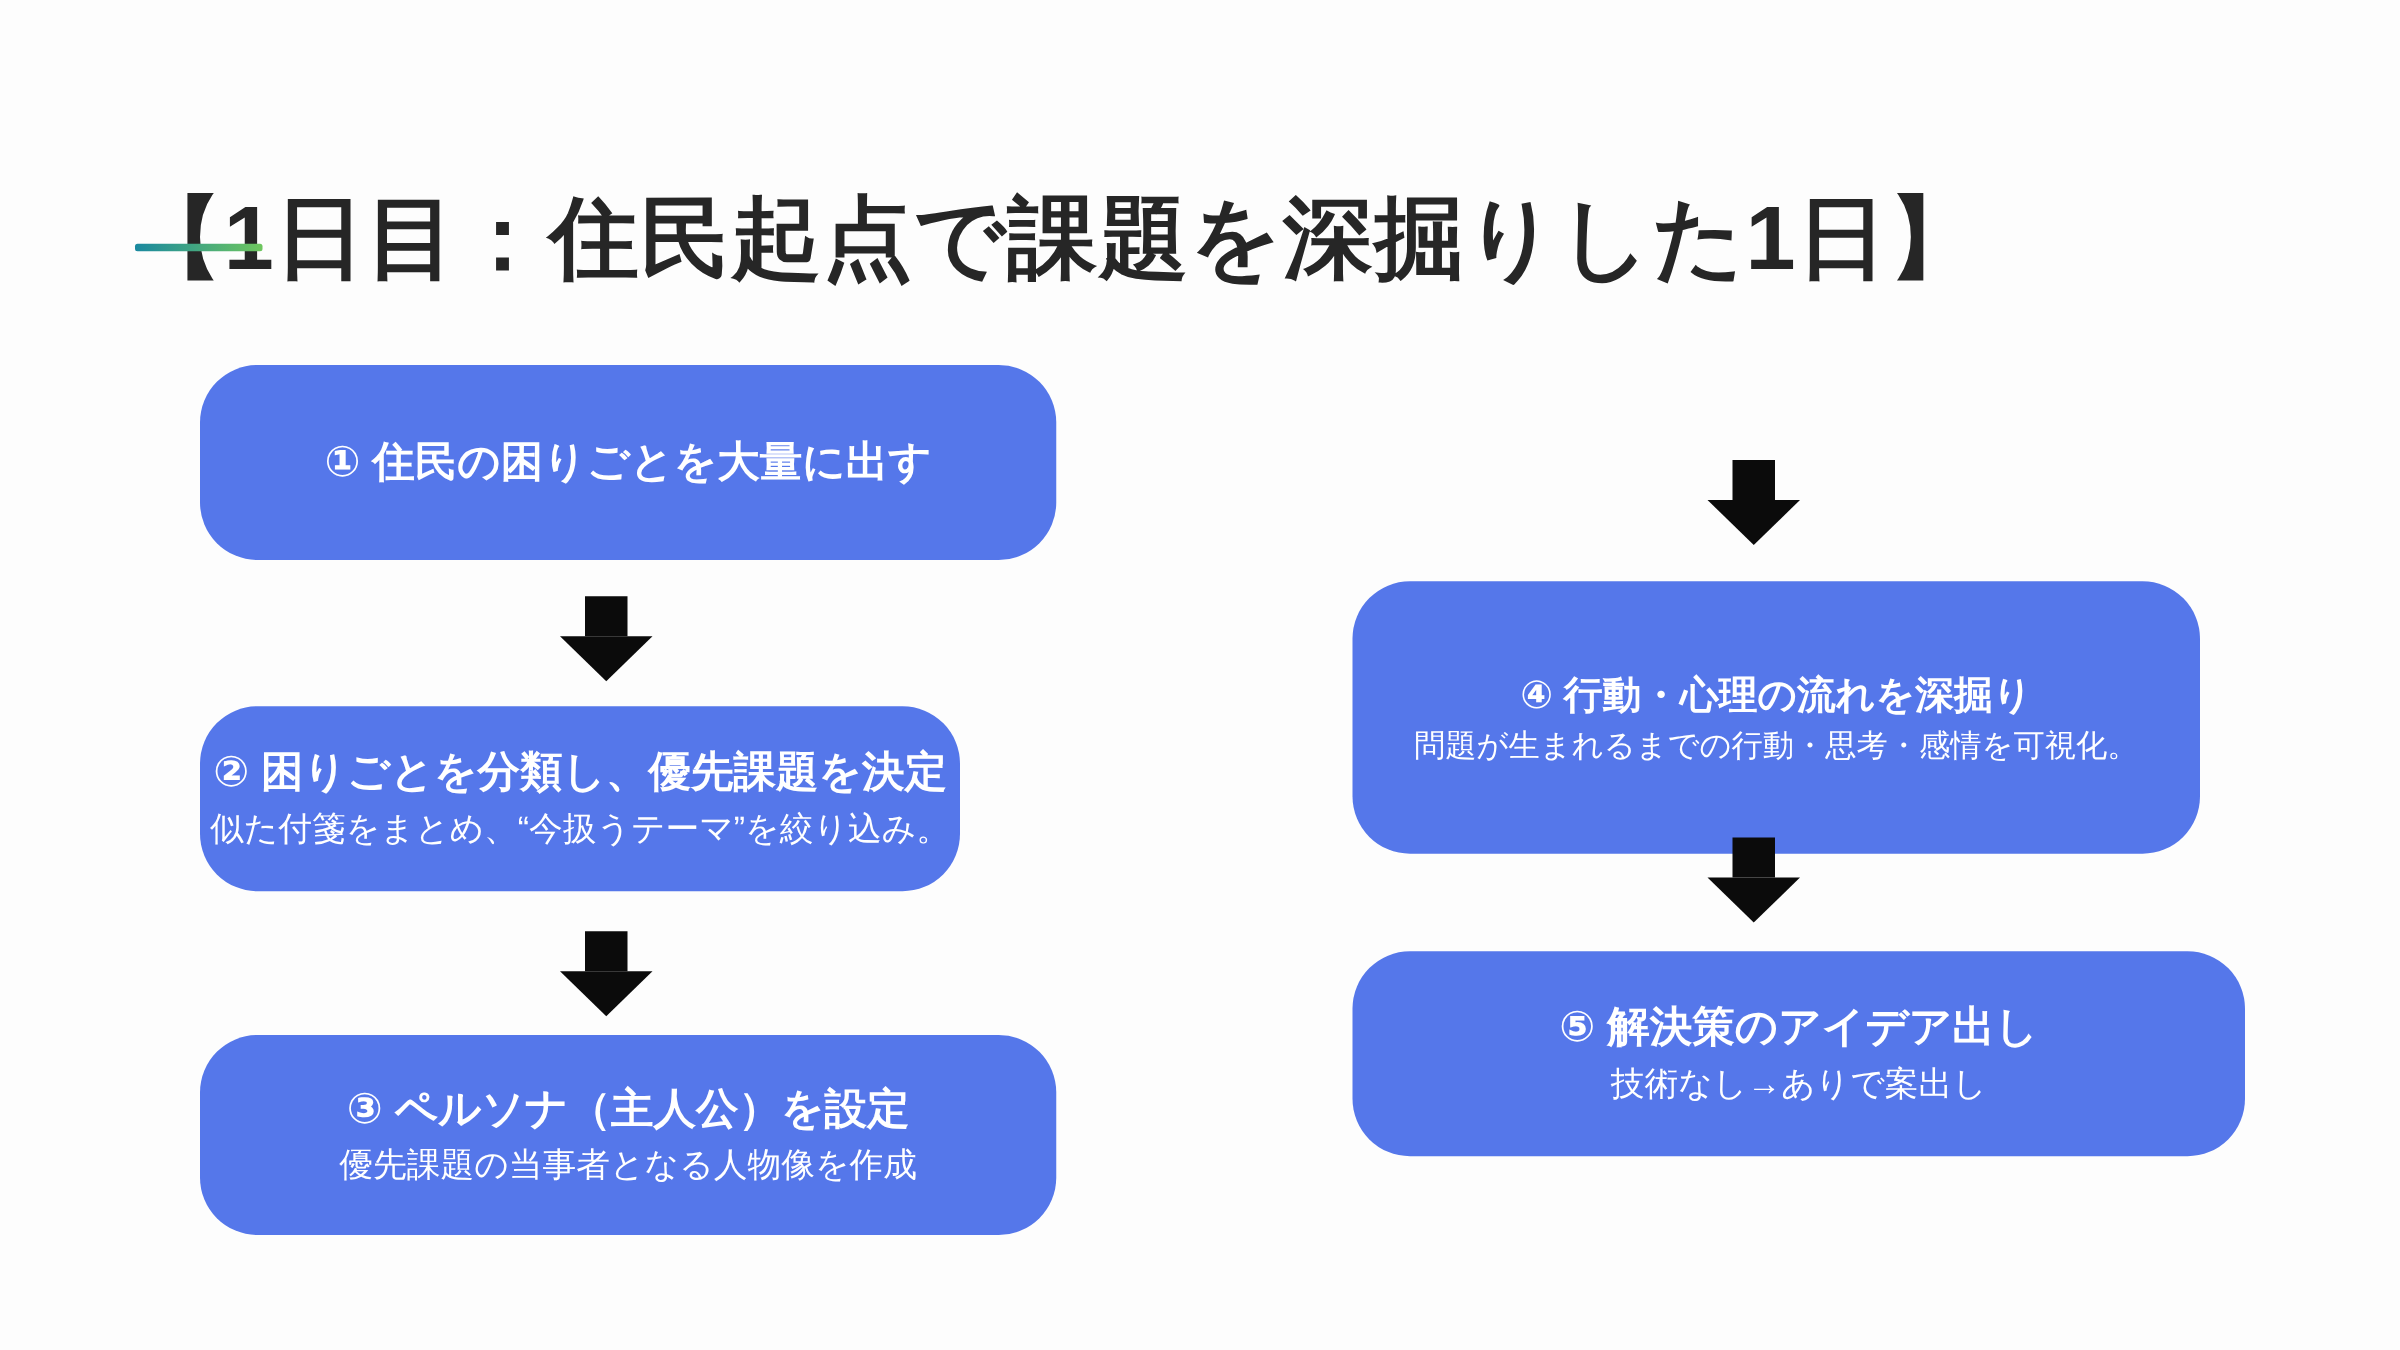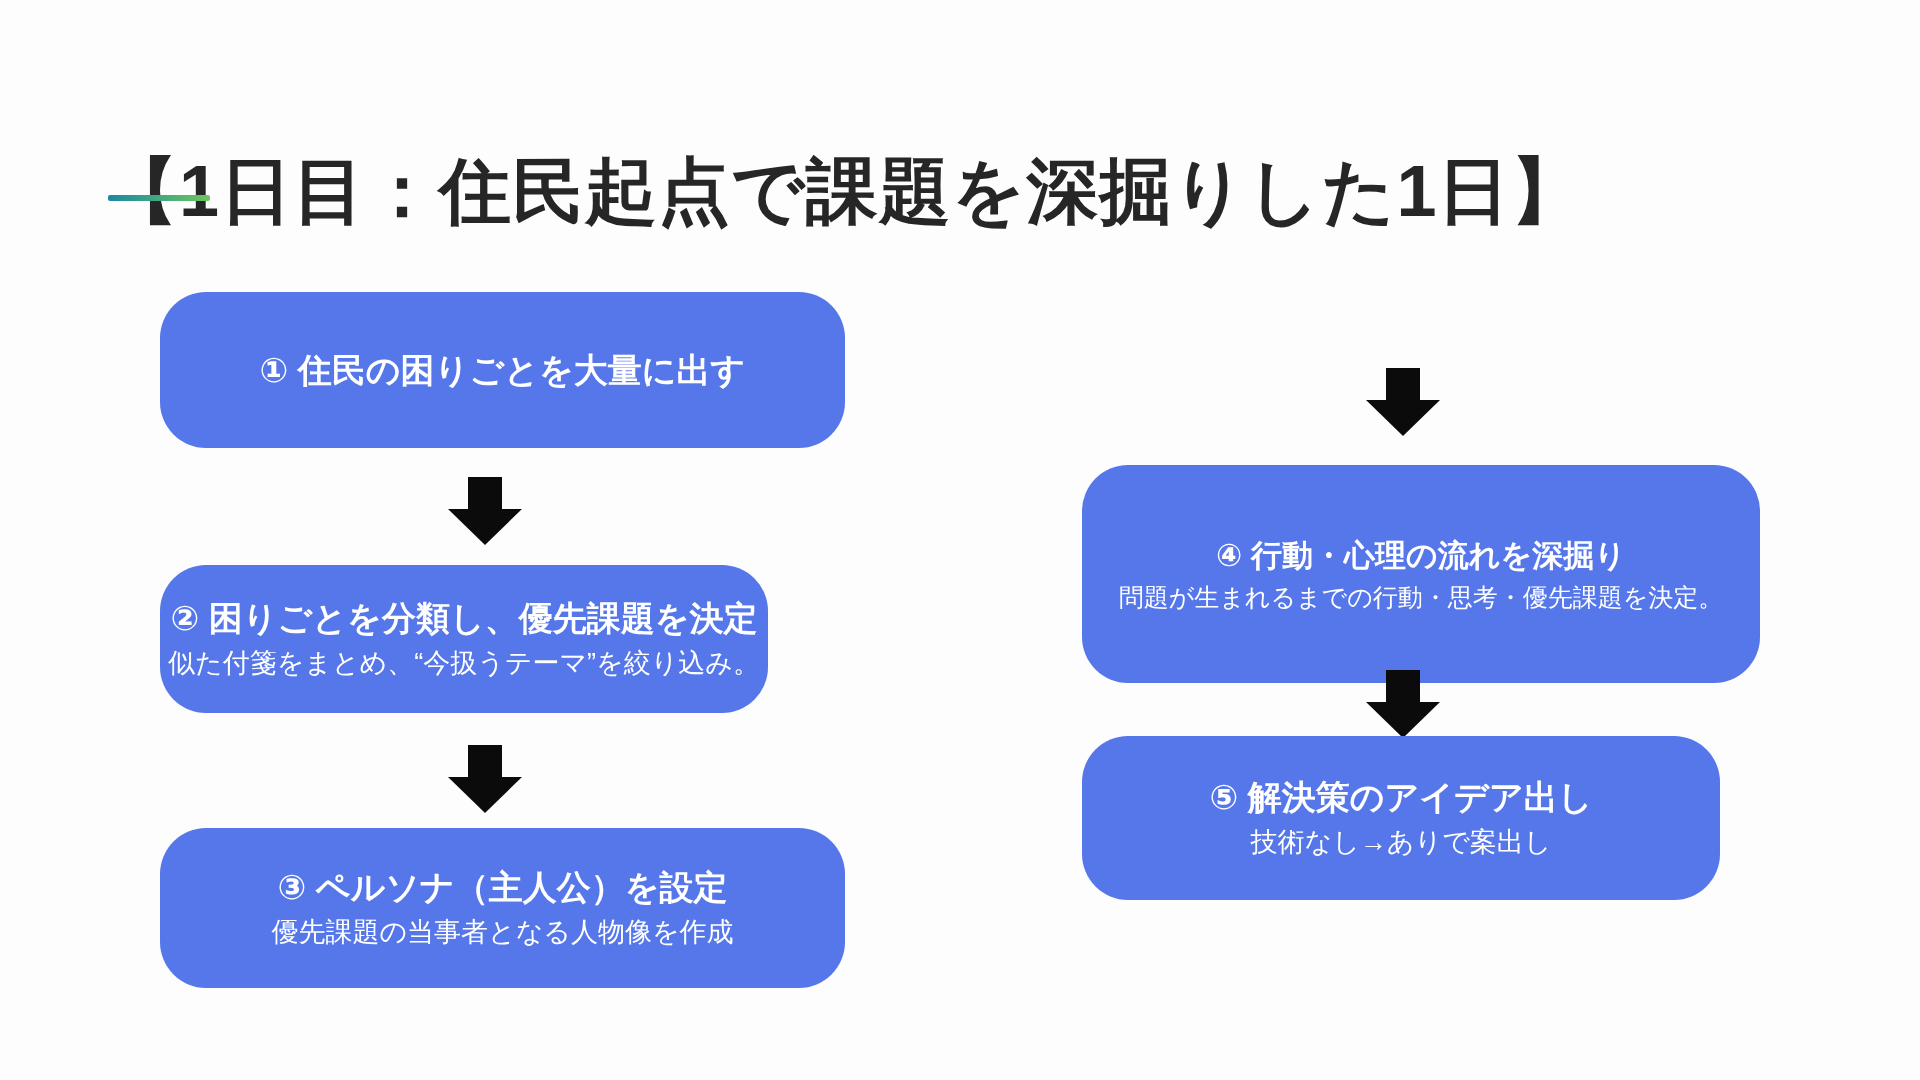--- a/index.html
+++ b/index.html
@@ -45,21 +45,21 @@
     align-items:center;justify-content:center;
     text-align:center;gap:7px;
     padding:10px 20px;
   }
   .box-title{font-size:34px;font-weight:700;line-height:1.25;white-space:nowrap;}
   .box-subtitle{font-size:27px;font-weight:400;line-height:1.3;white-space:nowrap;}
   .box1{left:160px;top:292px;width:685px;height:156px;}
   .box2{left:160px;top:565px;width:608px;height:148px;}
   .box3{left:160px;top:828px;width:685px;height:160px;}
   .box4{left:1082px;top:465px;width:678px;height:218px;gap:4px;}
-  .box5{left:1082px;top:736px;width:638px;height:164px;}
+  .box5{left:1082px;top:761px;width:714px;height:164px;}
   .box4 .box-title{font-size:31px;line-height:1.35;}
   .box4 .box-subtitle{font-size:25px;}
 
   
   .arrow{position:absolute;width:74px;}
   .arrow .stem{width:34px;height:32px;margin:0 auto;background:var(--arrow-color);}
   .arrow .head{
     width:0;height:0;margin:0 auto;
     border-left:37px solid transparent;
     border-right:37px solid transparent;
@@ -102,21 +102,21 @@
     <div class="box-subtitle">優先課題の当事者となる人物像を作成</div>
   </div>
 
   <div class="arrow arrow-t">
     <div class="stem"></div>
     <div class="head"></div>
   </div>
 
   <div class="box box4">
     <div class="box-title">④ 行動・心理の流れを深掘り</div>
-    <div class="box-subtitle">問題が生まれるまでの行動・思考・優先課題を決定。</div>
+    <div class="box-subtitle">問題が生まれるまでの行動・思考・感情を可視化。</div>
   </div>
 
   <div class="arrow arrow-c">
     <div class="stem"></div>
     <div class="head"></div>
   </div>
 
   <div class="box box5">
     <div class="box-title">⑤ 解決策のアイデア出し</div>
     <div class="box-subtitle">技術なし→ありで案出し</div>

